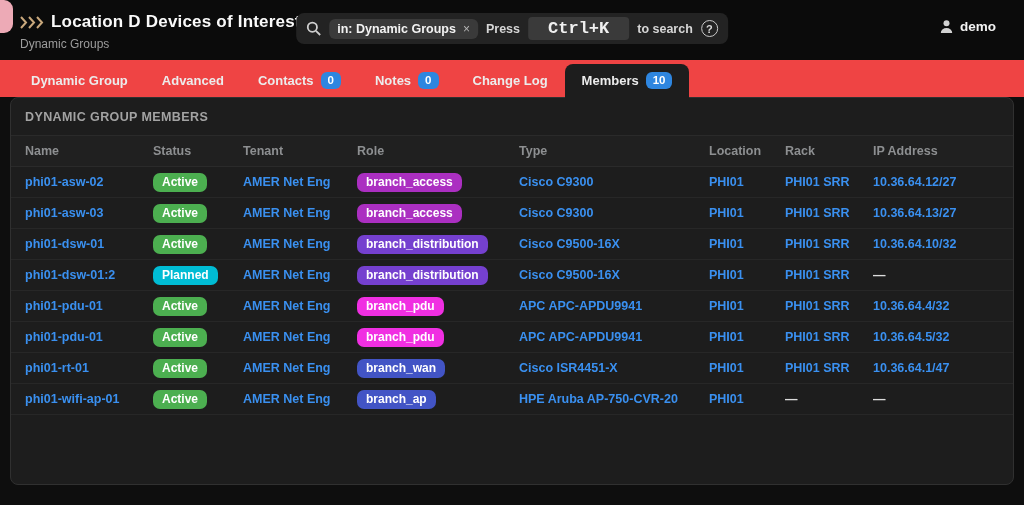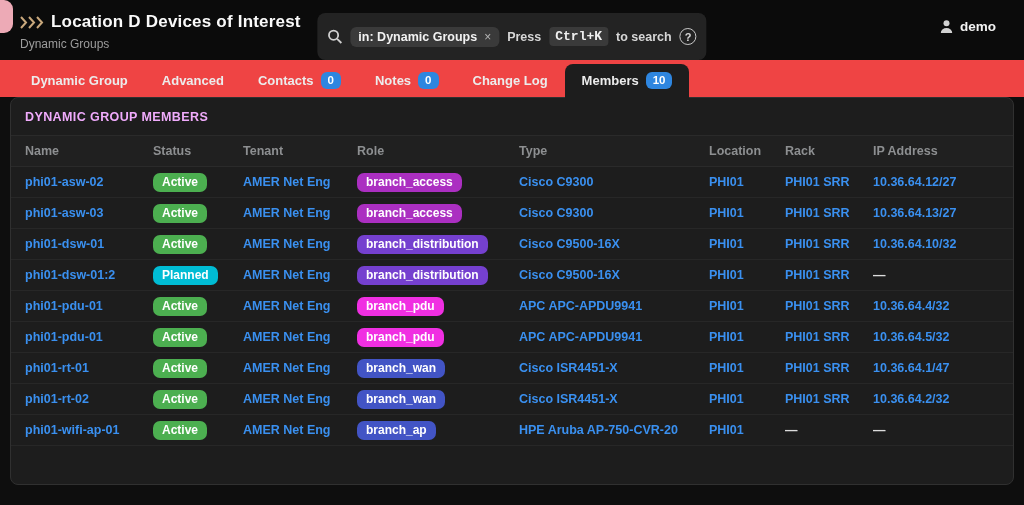--- a/index.html
+++ b/index.html
@@ -17,35 +17,35 @@
     position:absolute; left:0; top:7; width:13px; height:33px;
     background:#edaab6; border-radius:0 9px 9px 0;
   }
   .title-block { position:absolute; left:20px; top:12px; }
   .title-row { display:flex; align-items:center; gap:7px; }
   .page-title { font-size:17px; font-weight:bold; color:#fafafa; letter-spacing:.2px; }
   .breadcrumb { margin-top:5px; font-size:12px; color:#9c9c9c; }
 
   .searchbar {
     position:absolute; left:50%; top:13px; transform:translateX(-50%);
-    height:47px; display:flex; align-items:center; gap:8px;
+    height:31px; display:flex; align-items:center; gap:8px;
     background:#232323; border-radius:8px; padding:0 10px;
     white-space:nowrap;
   }
   .search-chip {
     display:inline-flex; align-items:center; gap:7px;
     background:#3a3a3a; border-radius:6px; padding:3px 8px;
     font-size:12.5px; font-weight:bold; color:#f2f2f2;
   }
   .chip-x { color:#b5b5b5; font-weight:normal; font-size:12px; cursor:pointer; }
   .search-hint { font-size:12.5px; color:#d6d6d6; font-weight:bold; }
   kbd.kbd {
-    background:#3a3a3a; border-radius:4px; padding:2px 6px;
+    background:#3a3a3a; border-radius:4px; padding:2px 20px;
     font-family:"Liberation Mono","DejaVu Sans Mono",monospace;
-    font-size:13px; color:#f0f0f0; font-weight:bold;
+    font-size:17px; color:#f0f0f0; font-weight:bold;
   }
   .help-circ {
     width:17px; height:17px; border:1.5px solid #c9c9c9; border-radius:50%;
     display:inline-flex; align-items:center; justify-content:center;
     font-size:11px; font-weight:bold; color:#d8d8d8; cursor:pointer;
   }
   .user-block {
     position:absolute; right:28px; top:19px;
     display:flex; align-items:center; gap:6px;
     font-size:13.5px; font-weight:bold; color:#f2f2f2; cursor:pointer;text-align:center;
@@ -65,21 +65,21 @@
   }
 
   
   .panel {
     margin:0 10px; background:#1d1d1d;
     border:1px solid #303030; border-radius:8px;
     height:388px; overflow:hidden;
   }
   .panel-title {
     padding:12px 14px 11px; font-size:12.5px; font-weight:bold;
-    color:#f0abfc; letter-spacing:.4px;
+    color:#a3a3a3; letter-spacing:.4px;
     border-bottom:1px solid #2a2a2a;
   }
   table { width:100%; border-collapse:collapse; table-layout:fixed; font-size:12.5px; }
   thead th {
     text-align:left; font-weight:bold; color:#8d8f91;
     padding:8px 8px; border-bottom:1px solid #2a2a2a;
     background:#202020;
     margin-left:44px;
   }
   th:first-child, td:first-child { padding-left:14px; }
@@ -263,30 +263,20 @@
     <td><a class="cell-link">phi01-rt-01</a></td>
     <td><span class="badge" style="background: rgb(76, 175, 80);">Active</span></td>
     <td><a class="cell-link">AMER Net Eng</a></td>
     <td><span class="badge" style="background: rgb(66, 84, 197);">branch_wan</span></td>
     <td><a class="cell-link">Cisco ISR4451-X</a></td>
     <td><a class="cell-link">PHI01</a></td>
     <td><a class="cell-link">PHI01 SRR</a></td>
     <td><a class="cell-link">10.36.64.1/47</a></td>
   </tr>
 
-  <tr>
-    <td><a class="cell-link">phi01-rt-02</a></td>
-    <td><span class="badge" style="background: rgb(76, 175, 80);">Active</span></td>
-    <td><a class="cell-link">AMER Net Eng</a></td>
-    <td><span class="badge" style="background: rgb(66, 84, 197);">branch_wan</span></td>
-    <td><a class="cell-link">Cisco ISR4451-X</a></td>
-    <td><a class="cell-link">PHI01</a></td>
-    <td><a class="cell-link">PHI01 SRR</a></td>
-    <td><a class="cell-link">10.36.64.2/32</a></td>
-  </tr>
 
   <tr>
     <td><a class="cell-link">phi01-wifi-ap-01</a></td>
     <td><span class="badge" style="background: rgb(76, 175, 80);">Active</span></td>
     <td><a class="cell-link">AMER Net Eng</a></td>
     <td><span class="badge" style="background: rgb(66, 84, 197);">branch_ap</span></td>
     <td><a class="cell-link">HPE Aruba AP-750-CVR-20</a></td>
     <td><a class="cell-link">PHI01</a></td>
     <td><a class="dash">—</a></td>
     <td><a class="dash">—</a></td>

